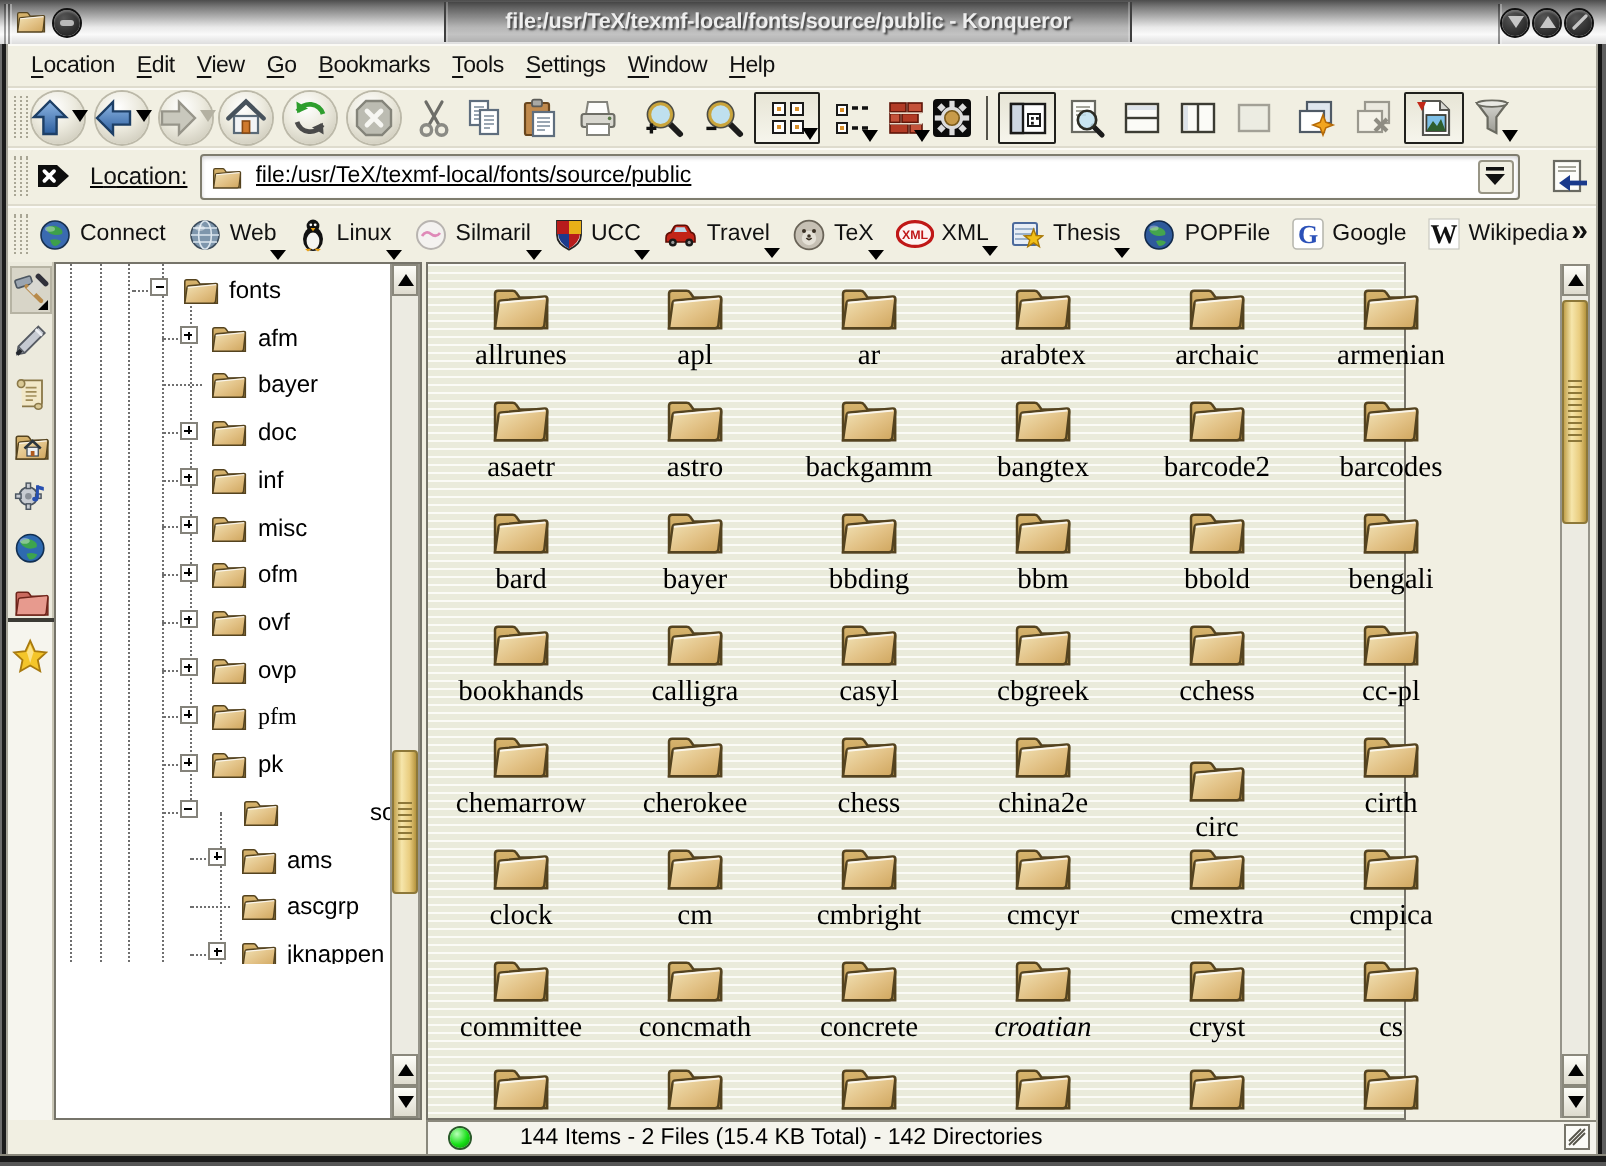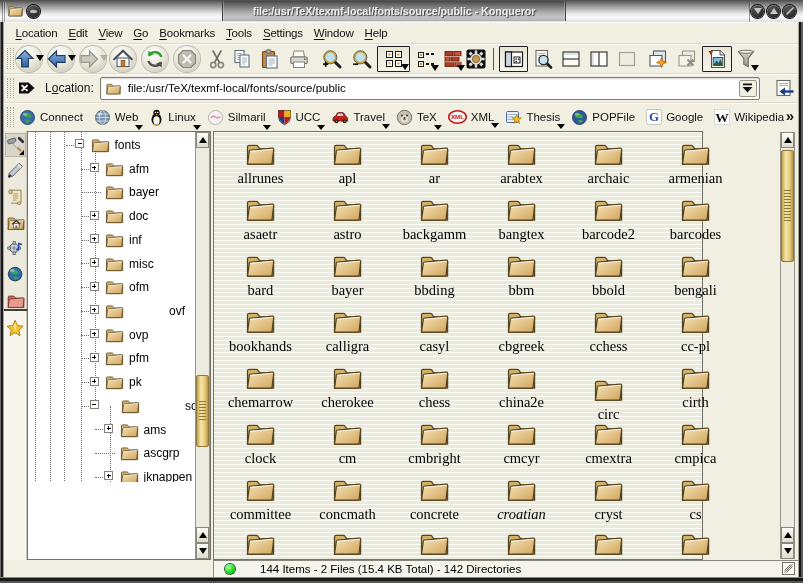--- a/index.html
+++ b/index.html
@@ -54,21 +54,21 @@
     box-shadow:0 0 0 1px #bcb9a9;}
   .tb-btn.round>span{position:relative;}
   .tb-btn.pressed{border:1px solid #20201c;background:linear-gradient(180deg,#e7e5d6,#f6f5ec);
     border-radius:1px;}
   .tb-btn .caret{position:absolute;right:0px;bottom:1px;width:0;height:0;
     border-left:4.5px solid transparent;border-right:4.5px solid transparent;border-top:6px solid #000;}
   .tb-btn.disabled .caret{border-top-color:#b4b1a2;}
   .tb-sep{position:absolute;top:4px;height:22px;width:1px;background:#55534a;}
 
   #locbar{top:73px;height:29px;border-top:1px solid #dedbcd;box-shadow:inset 0 1px 0 #fbfaf5;
-    display:flex;align-items:center;}
+    display:flex;align-items:center;text-decoration:underline;}
   #loc-clear{margin-left:12px;}
   #loc-label{font-size:12px;color:#111;margin-left:7px;margin-right:6px;white-space:nowrap;}
   #loc-combo{flex:0 0 auto;width:660px;height:23px;background:#fff;
     border:1px solid #7f7d6e;border-radius:2px;display:flex;align-items:center;position:relative;
     box-shadow:inset 0 1px 2px rgba(0,0,0,.18);}
   #loc-combo .fold{margin-left:4px;}
   #loc-value{font-size:11.5px;color:#000;margin-left:6px;white-space:nowrap;overflow:hidden;}
   #combo-arrow{position:absolute;right:2px;top:2px;width:18px;height:17px;
     background:#f1efe2;border:1px solid #989585;border-radius:2px;
     display:flex;align-items:center;justify-content:center;}
@@ -880,21 +880,21 @@
               </span>
               <span class="tree-label">ofm</span>
             </div>
           </div>
           <div class="tree-row" style="top: 167.04px; left: 0px;">
             <div class="guide-h" style="left: 52.5px; width: 14px; top: 11.86px; position: absolute;"></div>
             <div class="expander" style="left: 61.5px; top: 6.36px;">
               <i class="h"></i>
               <i class="v"></i>
             </div>
-            <div class="tree-body" style="left: 74px; gap: 40px;">
+            <div class="tree-body" style="left: 74px;">
               <span>
                 <svg width="21" height="18">
                   <use href="#sym-folder"></use>
                 </svg>
               </span>
               <span class="tree-label">ovf</span>
             </div>
           </div>
           <div class="tree-row" style="top: 190.76px; left: 0px;">
             <div class="guide-h" style="left: 52.5px; width: 14px; top: 11.86px; position: absolute;"></div>
@@ -904,21 +904,21 @@
             </div>
             <div class="tree-body" style="left: 74px;">
               <span>
                 <svg width="21" height="18">
                   <use href="#sym-folder"></use>
                 </svg>
               </span>
               <span class="tree-label">ovp</span>
             </div>
           </div>
-          <div class="tree-row" style="top: 214.48px; left: 0px;">
+          <div class="tree-row" style="top: 214.48px; left: 0px; font-family: Liberation Serif, serif;">
             <div class="guide-h" style="left: 52.5px; width: 14px; top: 11.86px; position: absolute;"></div>
             <div class="expander" style="left: 61.5px; top: 6.36px;">
               <i class="h"></i>
               <i class="v"></i>
             </div>
             <div class="tree-body" style="left: 74px;">
               <span>
                 <svg width="21" height="18">
                   <use href="#sym-folder"></use>
                 </svg>

